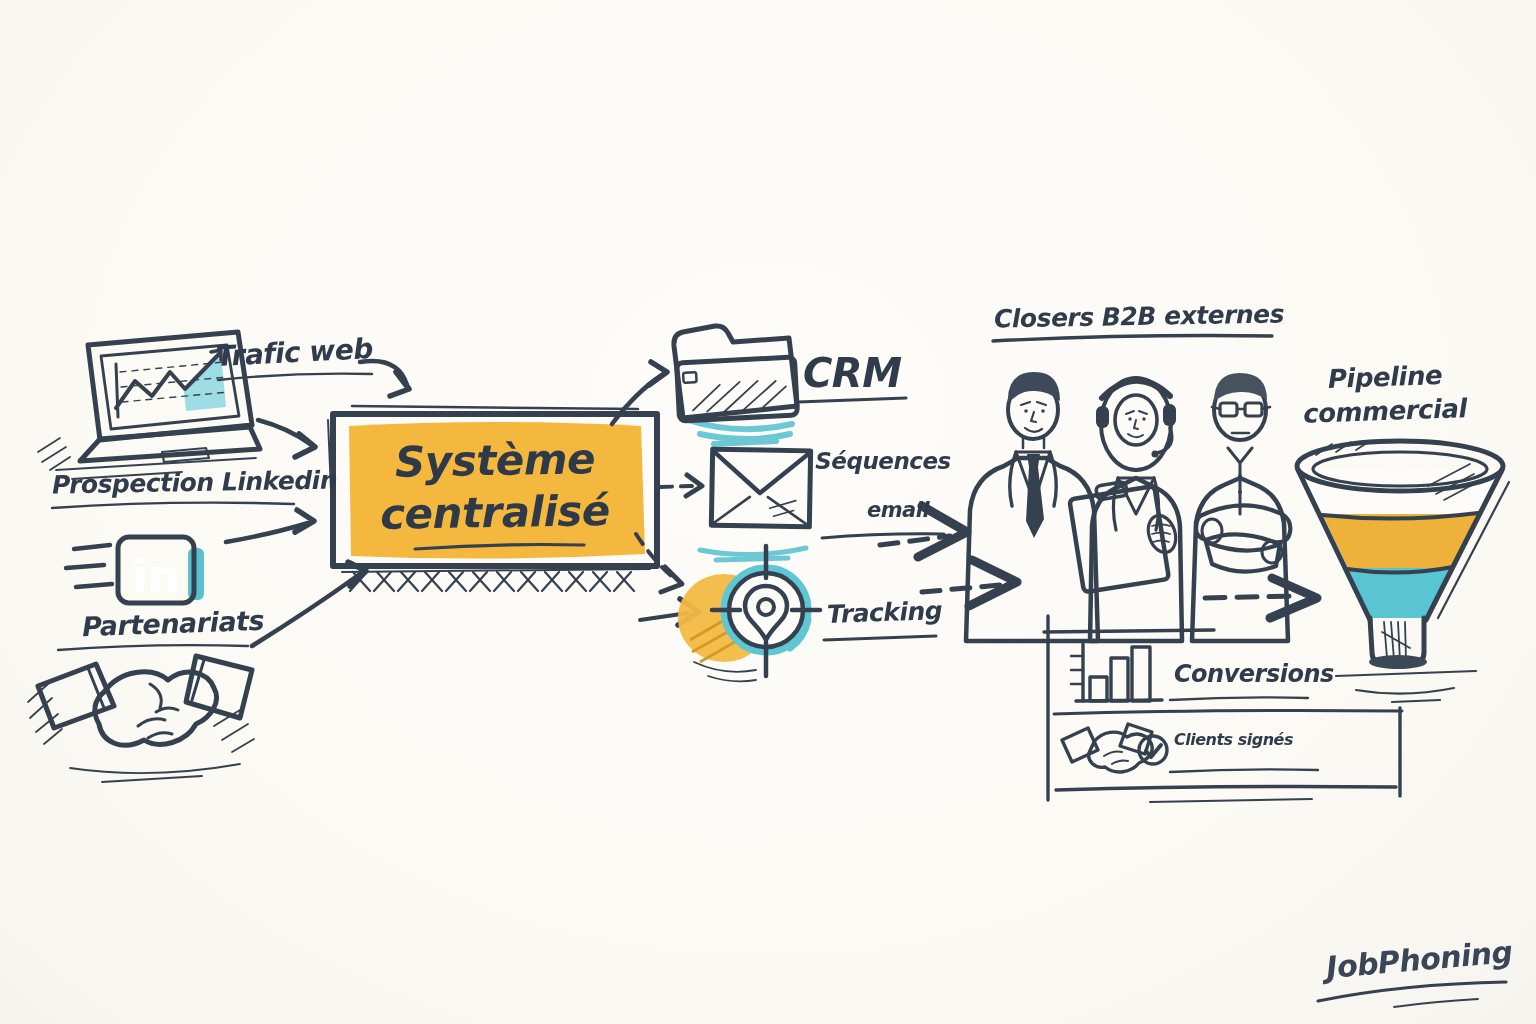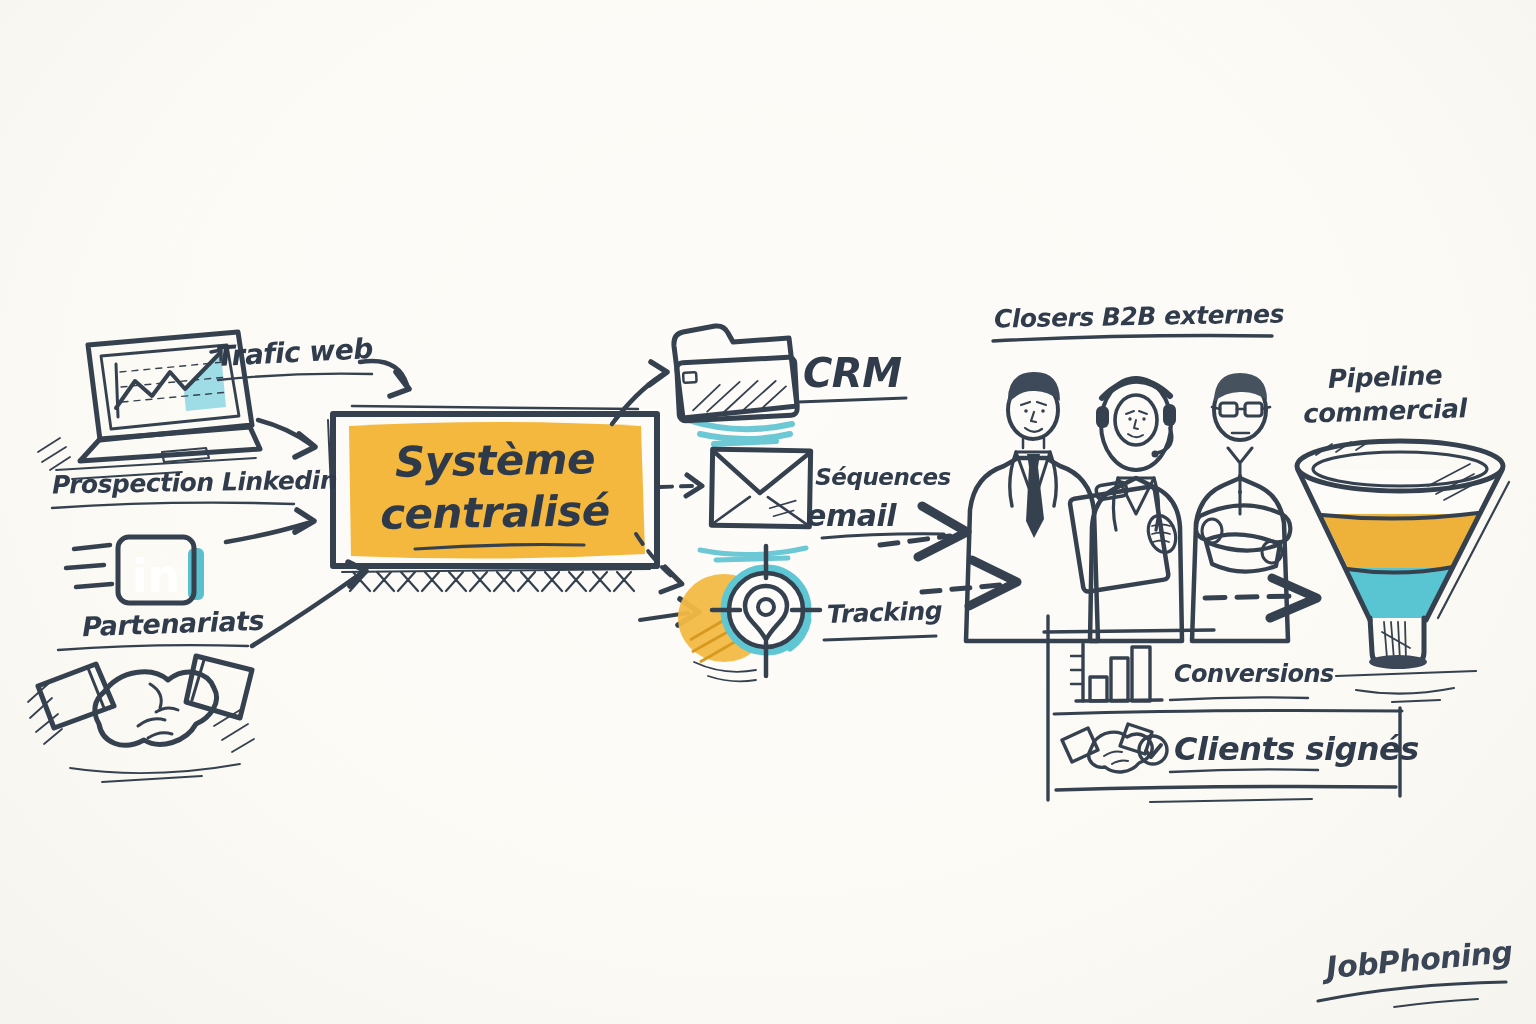--- a/index.html
+++ b/index.html
@@ -296,29 +296,29 @@
 
 <div class="lbl" style="left:52px;top:468px;font-size:25px;transform:rotate(-1deg);">Prospection Linkedin</div>
 
 <div class="lbl" style="left:82px;top:608px;font-size:27px;transform:rotate(-2deg);">Partenariats</div>
 
 <div class="lbl ctr" style="left:340px;top:436px;width:310px;font-size:42px;transform:rotate(-1deg);color:#2e3a49;">Système</div>
 <div class="lbl ctr" style="left:340px;top:488px;width:310px;font-size:42px;transform:rotate(-1deg);color:#2e3a49;">centralisé</div>
 
 <div class="lbl" style="left:803px;top:350px;font-size:40px;">CRM</div>
 
-<div class="lbl ctr" style="left:808px;top:464px;width:150px;font-size:23px;">Séquences</div>
-<div class="lbl ctr" style="left:776px;top:498px;width:150px;font-size:30px;">email</div>
+<div class="lbl ctr" style="left:808px;top:448px;width:150px;font-size:23px;">Séquences</div>
+<div class="lbl ctr" style="left:823px;top:498px;width:150px;font-size:21px;">email</div>
 
 <div class="lbl" style="left:827px;top:598px;font-size:25px;transform:rotate(-2deg);">Tracking</div>
 
 <div class="lbl" style="left:994px;top:302px;font-size:25px;transform:rotate(-1deg);">Closers B2B externes</div>
 
 <div class="lbl ctr" style="left:1295px;top:362px;width:180px;font-size:26px;transform:rotate(-2deg);">Pipeline</div>
 <div class="lbl ctr" style="left:1290px;top:396px;width:190px;font-size:26px;transform:rotate(-2deg);">commercial</div>
 
 <div class="lbl" style="left:1174px;top:660px;font-size:24px;text-align:center;">Conversions</div>
 
-<div class="lbl" style="left:1174px;top:730px;font-size:32px;">Clients signés</div>
+<div class="lbl" style="left:1174px;top:730px;font-size:16px;">Clients signés</div>
 
 <div class="lbl" style="left:1326px;top:942px;font-size:30px;transform:rotate(-5deg);color:#3a4656;">JobPhoning</div>
 
 </div>
 
 </body></html>

